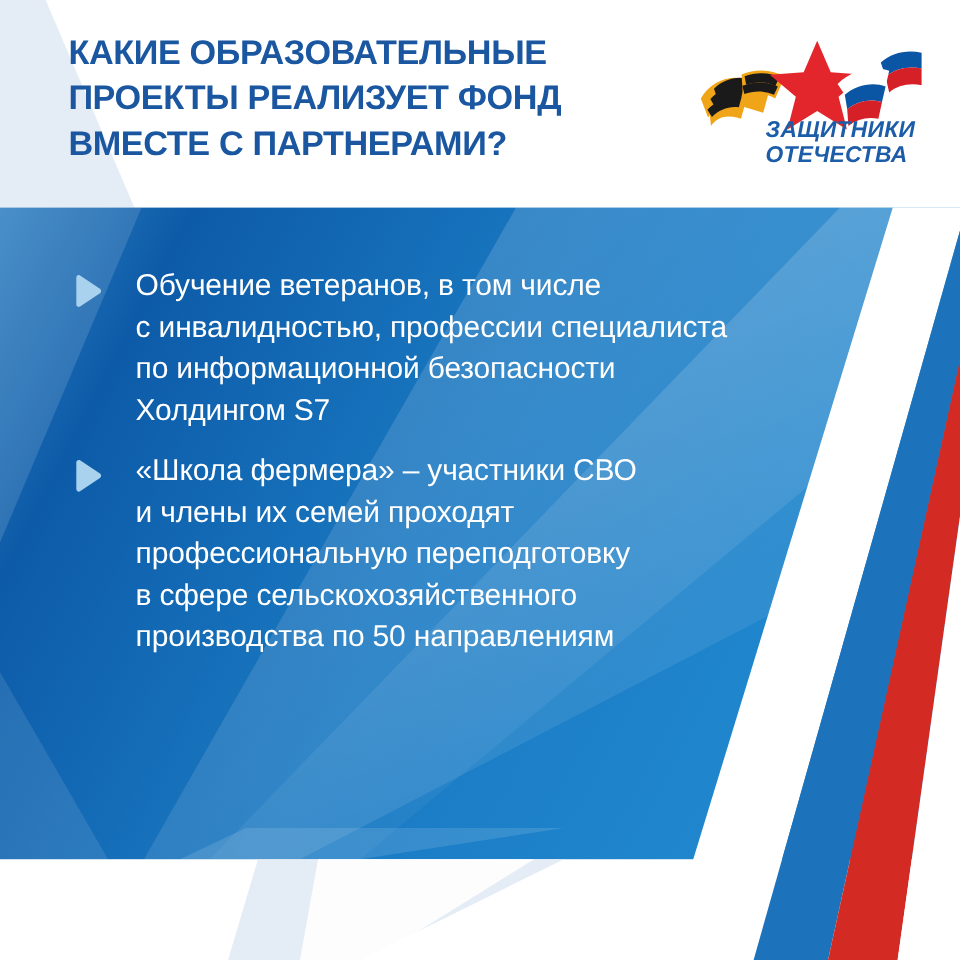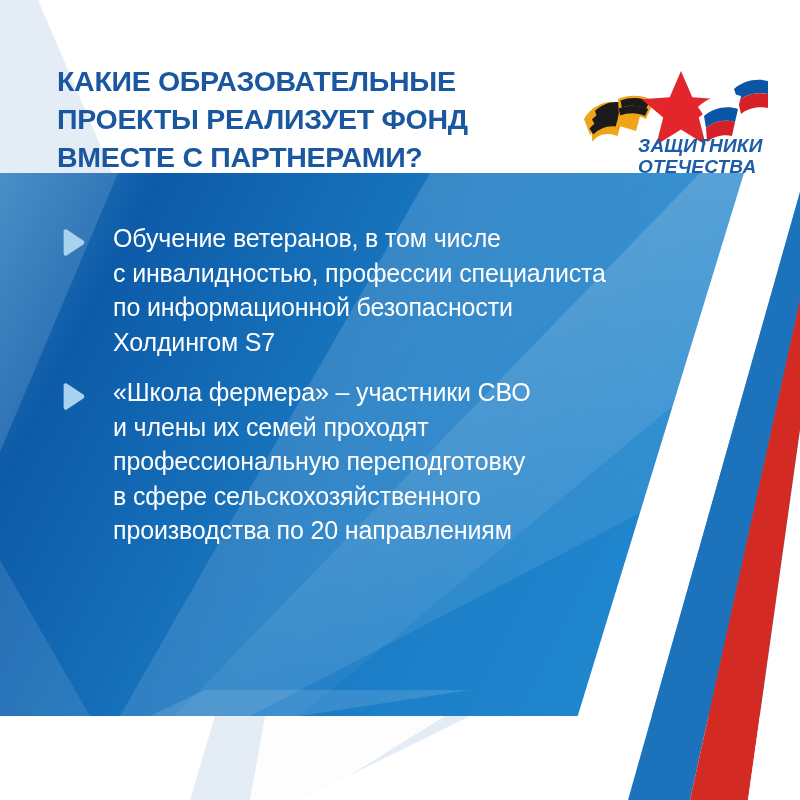--- a/index.html
+++ b/index.html
@@ -24,21 +24,20 @@
     width: 800px;
     height: 800px;
     display: block;
   }
   
   #header {
     position: absolute;
     left: 0; top: 0;
     width: 800px;
     height: 173px;
-    margin-top: 37px;
   }
   #header-title {
     position: absolute;
     left: 57px;
     top: 26px;
     width: 500px;
     color: #1a57a0;
     font-size: 28.5px;
     font-weight: bold;
     line-height: 1.33;
@@ -226,18 +225,18 @@
     <div class="bullet-row b1">
       <svg class="bullet-marker" viewBox="0 0 26 27" xmlns="http://www.w3.org/2000/svg">
         <path d="M3.6 2.4 C3.6 0.7 5.3 -0.3 6.7 0.6 L23.3 11.6
                  C24.6 12.5 24.6 14.5 23.3 15.4 L6.7 26.4
                  C5.3 27.3 3.6 26.3 3.6 24.6 Z" fill="#a9d2ee"></path>
       </svg>
       <div class="bullet-text">«Школа фермера» – участники СВО
 и члены их семей проходят
 профессиональную переподготовку
 в сфере сельскохозяйственного
-производства по 20 направлениям</div>
+производства по 50 направлениям</div>
     </div>
 
   </div>
 
 </div>
 
 </body></html>

